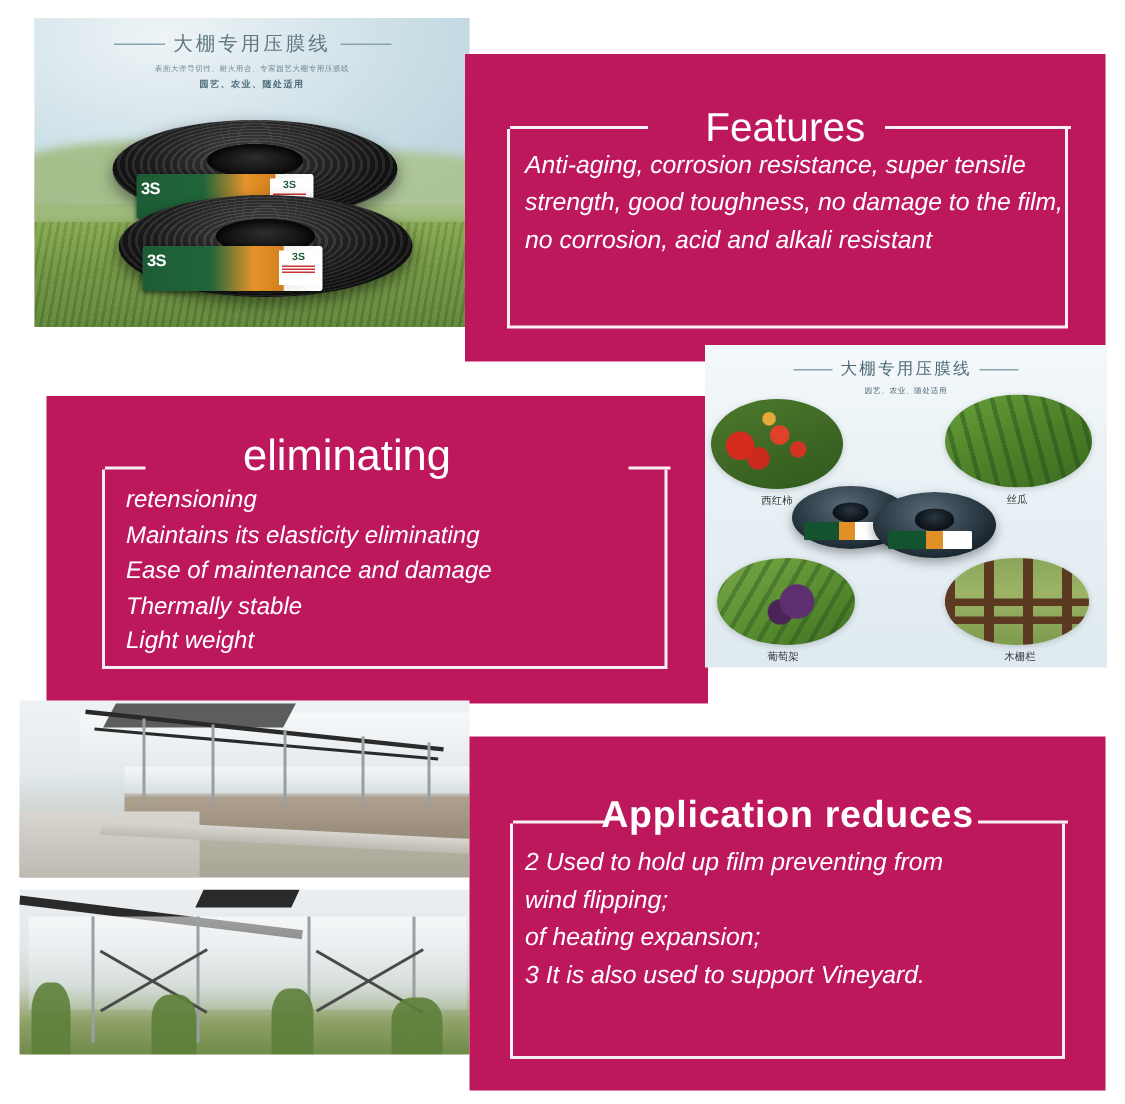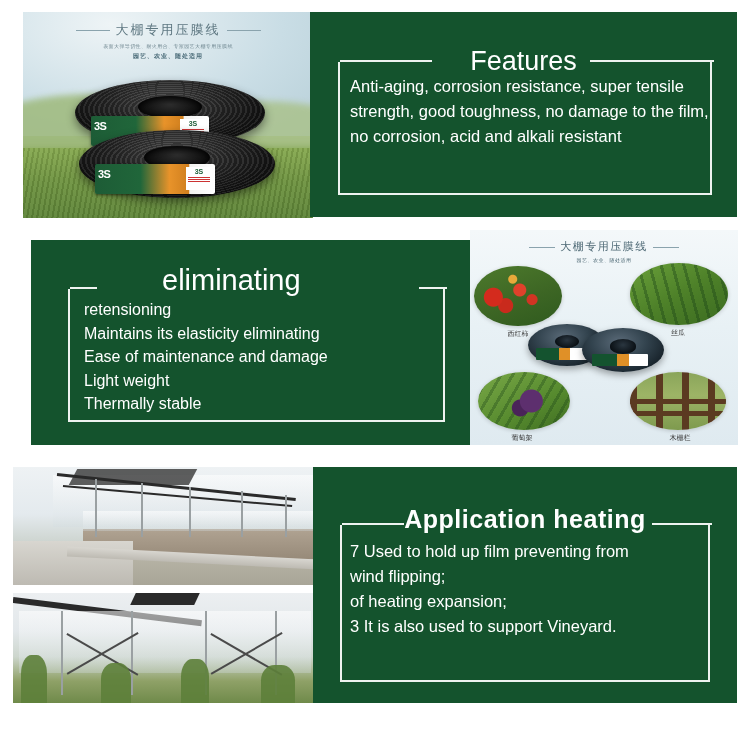--- a/index.html
+++ b/index.html
@@ -1,31 +1,31 @@
 <!DOCTYPE html>
 <html><head>
 <meta charset="utf-8">
 <style>
   html,body{margin:0;padding:0;background:#ffffff;}
   body{width:750px;height:736px;position:relative;overflow:hidden;
        font-family:"Liberation Sans","DejaVu Sans",sans-serif;}
 
   .panel{position:absolute;box-sizing:border-box;}
-  .green{background:#14532d;}
+  .green{background:#be185d;margin-top:24px;}
 
   
   .frame{position:absolute;box-sizing:border-box;border:2px solid rgba(255,255,255,.93);}
   .frame.notch-top{border-top:none;}
   .frame-top{position:absolute;left:0;right:0;top:-2px;height:2px;display:flex;
              align-items:center;}
   .frame-top .seg{height:2px;background:rgba(255,255,255,.93);flex:0 0 auto;}
   .frame-top .gap{flex:0 0 auto;}
 
   .title-float{position:absolute;color:#ffffff;white-space:nowrap;line-height:1;}
-  .body-text{position:absolute;color:#ffffff;}
+  .body-text{position:absolute;color:#ffffff;font-style:italic;}
 
   
   #photo-coils{position:absolute;left:23px;top:12px;width:290px;height:206px;overflow:hidden;
       background:linear-gradient(180deg,#cfe0e6 0%,#dbe8ec 30%,#bcd3c6 52%,#8fae63 66%,#7aa24e 100%);}
   #photo-coils .sky-blur{position:absolute;left:0;top:0;width:100%;height:60%;
       background:radial-gradient(ellipse at 30% 10%,#eef4f6 0%,#c9dde5 60%,#b7cfd8 100%);}
   #photo-coils .hill{position:absolute;left:-10%;top:40%;width:70%;height:26%;
       background:#9fba7c;border-radius:50% 50% 0 0;filter:blur(3px);opacity:.85;}
   #photo-coils .hill2{position:absolute;right:-12%;top:43%;width:60%;height:22%;
       background:#a9c187;border-radius:50% 50% 0 0;filter:blur(3px);opacity:.8;}
@@ -176,22 +176,22 @@
       <span class="seg" style="width:28px;"></span>
     </div>
   </div>
 
   <div class="title-float" style="left:131px;top:26px;font-size:29px;">eliminating</div>
 
   <div class="body-text" style="left:53px;top:58px;width:370px;font-size:16px;line-height:23.5px;">
     <div>retensioning</div>
     <div>Maintains its elasticity eliminating</div>
     <div>Ease of maintenance and damage</div>
+    <div>Thermally stable</div>
     <div>Light weight</div>
-    <div>Thermally stable</div>
   </div>
 </div>
 
 <div id="photo-collage">
   <div class="collage-title">
     <div class="ct1">大棚专用压膜线</div>
     <div class="ct2">园艺、农业、随处适用</div>
   </div>
 
   <div class="oval ov-tomato" style="left:4px;top:36px;width:88px;height:60px;"></div>
@@ -253,21 +253,21 @@
 <div class="panel green" style="left:313px;top:467px;width:424px;height:236px;">
 
   <div class="frame notch-top" style="left:27px;top:58px;width:370px;height:157px;">
     <div class="frame-top">
       <span class="seg" style="width:62px;"></span>
       <span class="gap" style="width:248px;"></span>
       <span class="seg" style="width:60px;"></span>
     </div>
   </div>
 
-  <div class="title-float" style="left:0;right:0;top:40px;text-align:center;font-size:25px;font-weight:bold;letter-spacing:.5px;">Application heating</div>
+  <div class="title-float" style="left:0;right:0;top:40px;text-align:center;font-size:25px;font-weight:bold;letter-spacing:.5px;">Application reduces</div>
 
   <div class="body-text" style="left:37px;top:72px;width:392px;font-size:16.5px;line-height:25px;">
-    <div>7 Used to hold up film preventing from</div>
+    <div>2 Used to hold up film preventing from</div>
     <div>wind flipping;</div>
     <div>of heating expansion;</div>
     <div>3  It is also used to support Vineyard.</div>
   </div>
 </div>
 
 </body></html>

